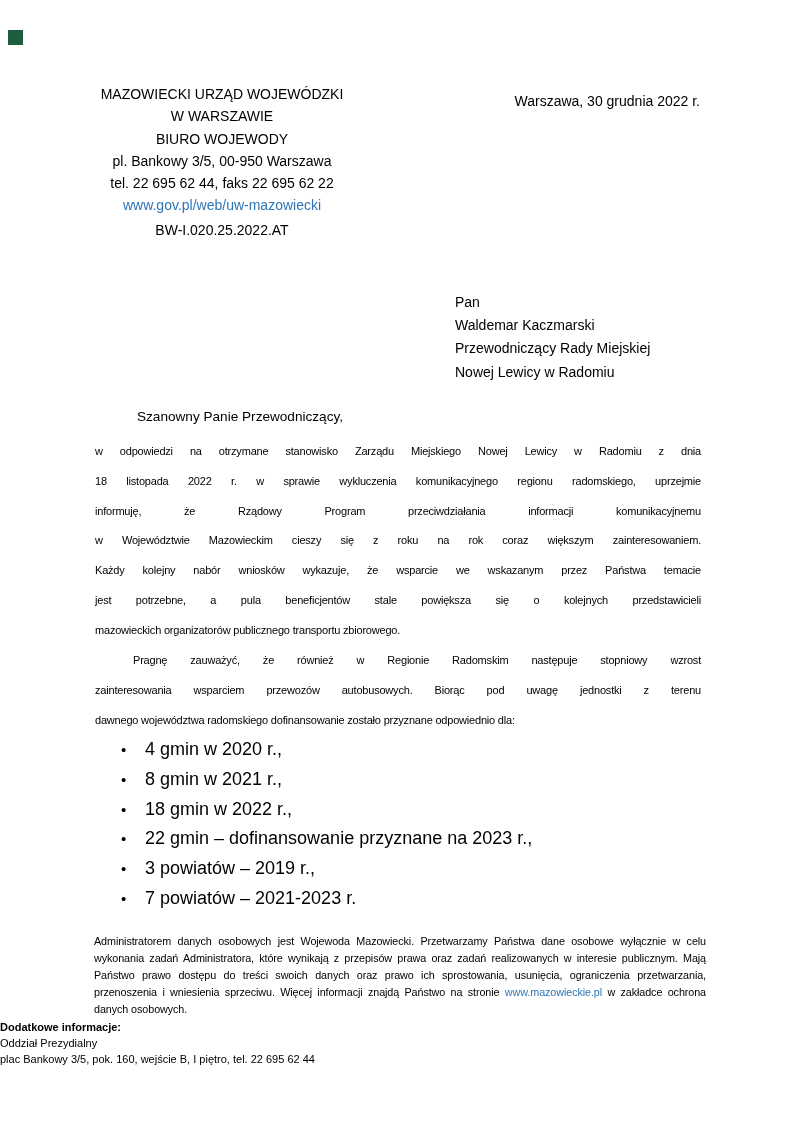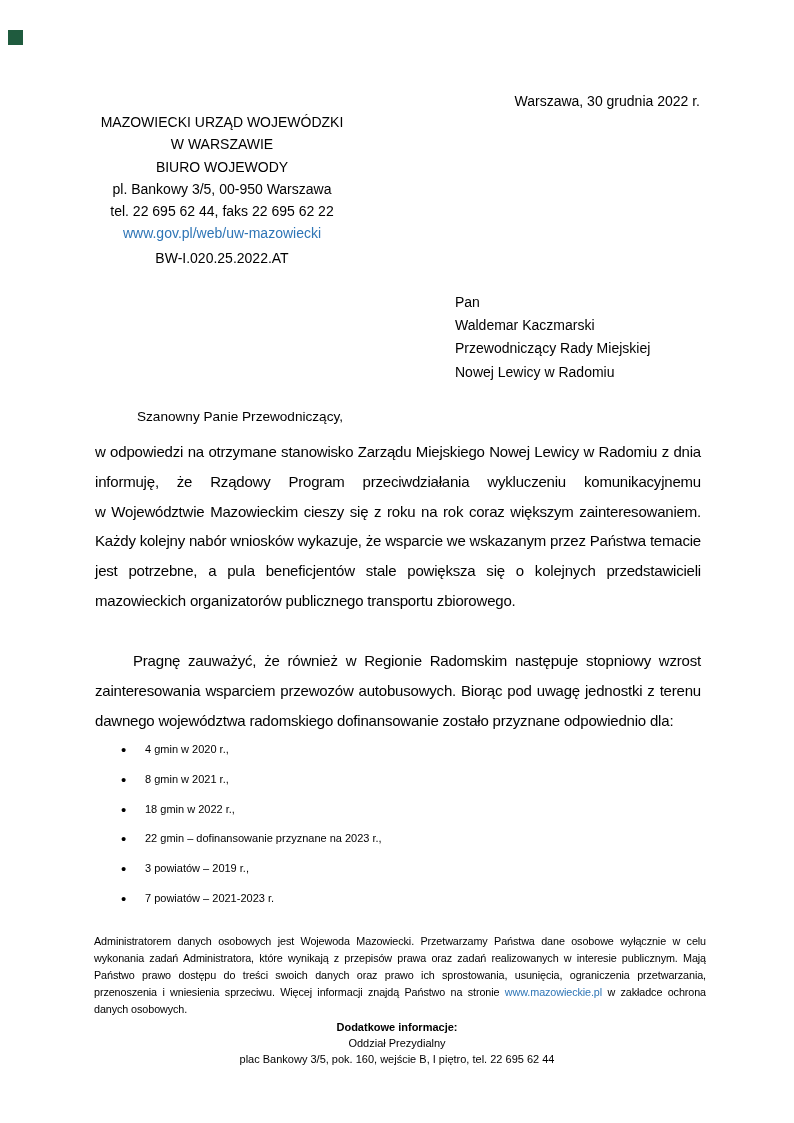--- a/index.html
+++ b/index.html
@@ -25,21 +25,21 @@
     position: absolute;
     top: 93px;
     right: 94px;
     font-size: 14px;
     white-space: nowrap;
   }
 
   .letterhead {
     position: absolute;
     left: 59px;
-    top: 111px;
+    top: 83px;
     width: 326px;
     text-align: center;
     font-size: 14px;
     line-height: 22.3px;
   }
   .letterhead .website { color: #2E75B6; text-decoration: none; cursor: pointer; }
   .refnum { margin-top: 2px; }
 
   .recipient {
     position: absolute;
@@ -54,35 +54,35 @@
     left: 95px;
     top: 409px;
     font-size: 13.6px;
     padding-left: 42px;
   }
 
   .bodyblock {
     position: absolute;
     left: 95px;
     width: 606px;
-    font-size: 15px;
+    font-size: 11px;
     line-height: 29.8px;
     letter-spacing: -0.2px;
   }
   #para1 { top: 437px; }
   #para2 { top: 646px; }
   #para2 .line:first-child { text-indent: 38px; }
   .just { text-align: justify; text-align-last: justify; }
 
   #bullets {
     position: absolute;
     left: 95px;
     top: 735px;
     width: 606px;
-    font-size: 11px;
+    font-size: 18px;
     line-height: 29.8px;
   }
   #bullets .line { position: relative; padding-left: 50px; }
   #bullets .line::before {
     content: "\2022";
     position: absolute;
     left: 26px;
     font-size: 15px;
   }
 
@@ -96,21 +96,20 @@
     letter-spacing: -0.1px;
   }
   .privacy .pline { min-height: 17.1px; }
   .flink { color: #2E75B6; cursor: pointer; margin-top: 32px; }
 
   .extra {
     position: absolute;
     left: 0;
     top: 1019px;
     width: 794px;
-    text-align: center;
     font-size: 11px;
     line-height: 16px;
   }
   .extra .heading { font-weight: bold; }
 </style>
 </head>
 <body>
 
 <div class="page">
 
@@ -132,21 +131,22 @@
       <div class="line">Pan</div>
       <div class="line">Waldemar Kaczmarski</div>
       <div class="line">Przewodniczący Rady Miejskiej</div>
       <div class="line">Nowej Lewicy w Radomiu</div>
     </div>
 
   <div class="salutation">Szanowny Panie Przewodniczący,</div>
 
   <div class="bodyblock" id="para1">
       <div class="line just">w odpowiedzi na otrzymane stanowisko Zarządu Miejskiego Nowej Lewicy w Radomiu z dnia</div>
-      <div class="line just">informuję, że Rządowy Program przeciwdziałania wykluczeniu komunikacyjnemu</div>
+      <div class="line just">18 listopada 2022 r. w sprawie wykluczenia komunikacyjnego regionu radomskiego, uprzejmie</div>
+      <div class="line just">informuję, że Rządowy Program przeciwdziałania informacji komunikacyjnemu</div>
       <div class="line just">w Województwie Mazowieckim cieszy się z roku na rok coraz większym zainteresowaniem.</div>
       <div class="line just">Każdy kolejny nabór wniosków wykazuje, że wsparcie we wskazanym przez Państwa temacie</div>
       <div class="line just">jest potrzebne, a pula beneficjentów stale powiększa się o kolejnych przedstawicieli</div>
       <div class="line">mazowieckich organizatorów publicznego transportu zbiorowego.</div>
     </div>
 
   <div class="bodyblock" id="para2">
       <div class="line just">Pragnę zauważyć, że również w Regionie Radomskim następuje stopniowy wzrost</div>
       <div class="line just">zainteresowania wsparciem przewozów autobusowych. Biorąc pod uwagę jednostki z terenu</div>
       <div class="line">dawnego województwa radomskiego dofinansowanie zostało przyznane odpowiednio dla:</div>

